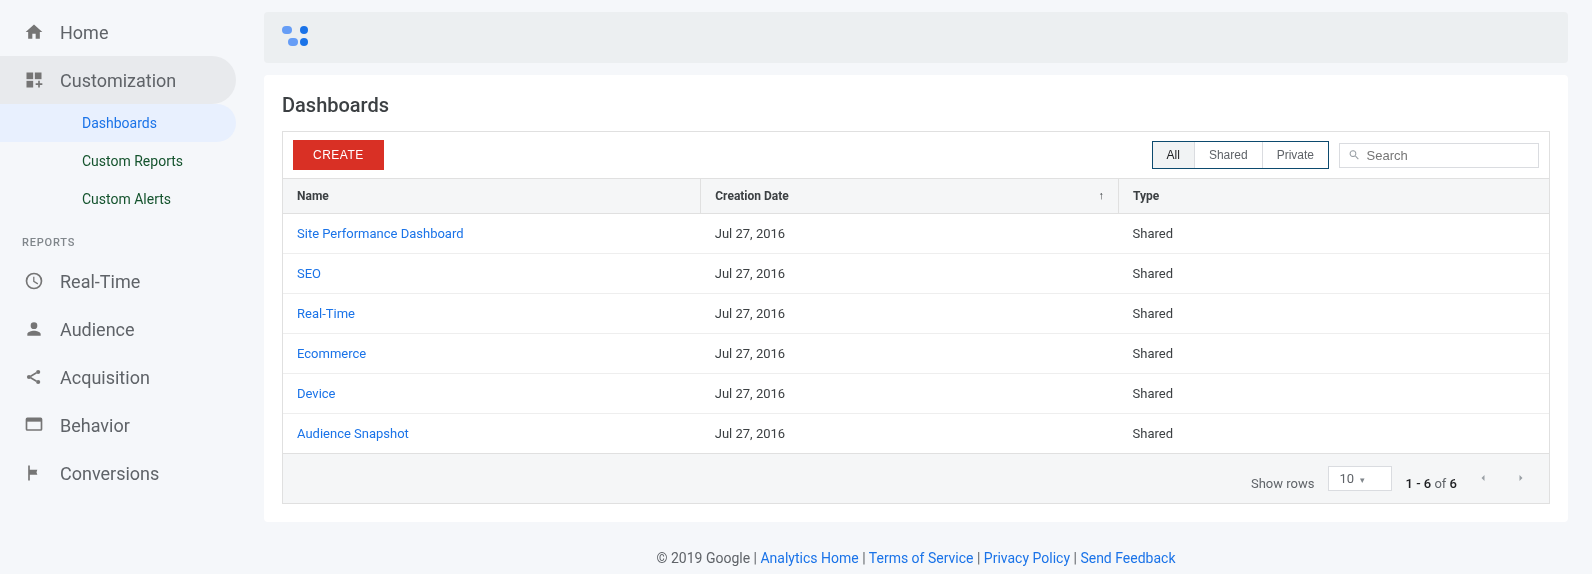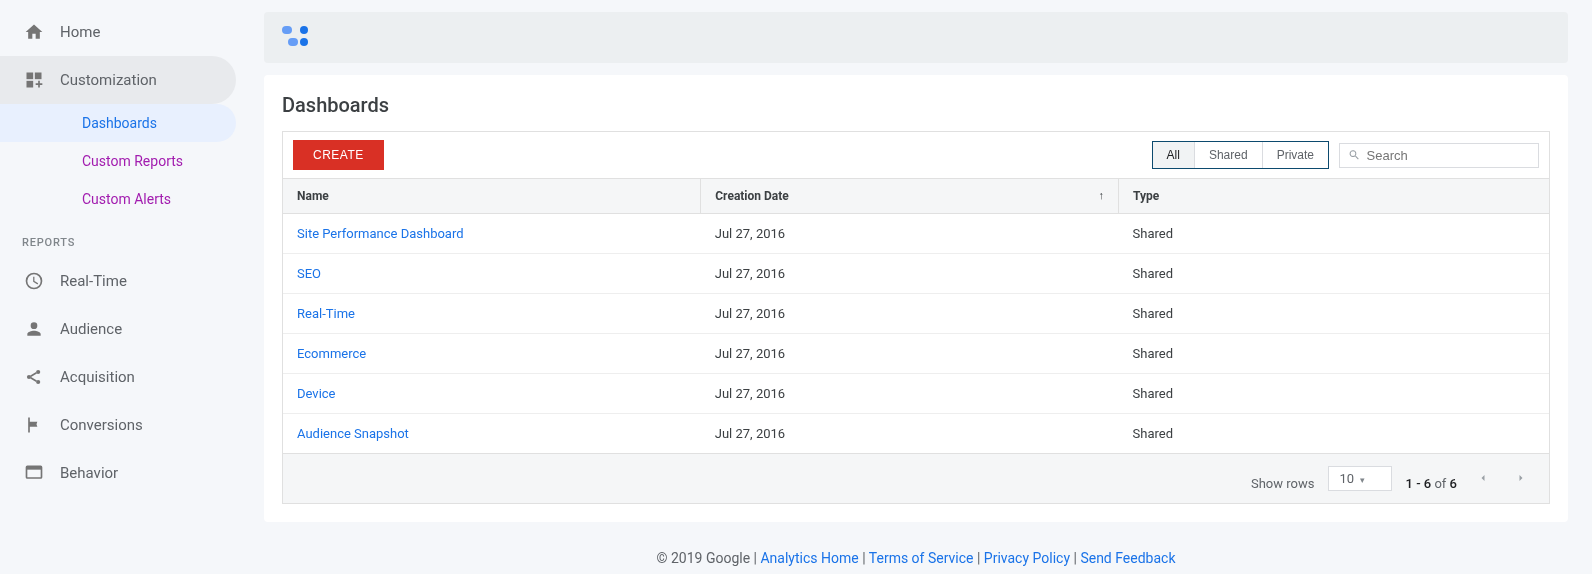--- a/index.html
+++ b/index.html
@@ -1,24 +1,24 @@
 <!DOCTYPE html>
 <html><head>
 <meta charset="utf-8">
 <style>
 * { margin: 0; padding: 0; box-sizing: border-box; }
 body { font-family: Roboto, Arial, sans-serif; background: #f5f7fa; color: #3c4043; font-size: 14px; }
 .app { display: flex; width: 1592px; }
 .sidebar { width: 240px; padding-top: 8px; }
 .nav-item { display: flex; align-items: center; height: 48px; padding-left: 22px; cursor: pointer; color: #5f6368; }
 .nav-item .icon { width: 24px; height: 24px; display: flex; align-items: center; justify-content: center; fill: #757575; }
-.nav-item .label { margin-left: 14px; font-size: 15px; }
+.nav-item .label { margin-left: 14px; font-size: 18px; }
 .nav-item.customization { background: #e8eaed; border-radius: 0 24px 24px 0; margin-right: 4px; }
 .sub-items { padding-left: 0; }
-.sub-item { display: flex; align-items: center; height: 38px; padding-left: 82px; cursor: pointer; color: #a21caf; font-size: 14px; }
+.sub-item { display: flex; align-items: center; height: 38px; padding-left: 82px; cursor: pointer; color: #14532d; font-size: 14px; }
 .sub-item.active { color: #1a73e8; background: #e8f0fe; border-radius: 0 24px 24px 0; margin-right: 4px; }
 .section-header { font-size: 11px; color: #80868b; letter-spacing: 0.8px; padding: 18px 0 8px 22px; font-weight: 500; }
 .main { flex: 1; padding: 12px 24px 24px 24px; }
 .banner { background: #eceff1; border-radius: 4px; padding: 14px 18px; display: flex; align-items: center; gap: 14px; margin-bottom: 12px; }
 .banner .ds-icon { flex: 0 0 auto; }
 .banner-text { font-size: 16px; color: #3c4043; }
 .banner-text a { color: #1a73e8; text-decoration: none; }
 .content { background: #fff; border-radius: 4px; padding: 18px; }
 .page-title { font-size: 20px; font-weight: 500; margin-bottom: 14px; }
 .table-wrap { border: 1px solid #e0e0e0; }
@@ -101,33 +101,33 @@
             <circle cx="17" cy="6" r="2.5"></circle>
             <circle cx="17" cy="18" r="2.5"></circle>
             <path d="M8 11l7-4M8 13l7 4" stroke="#757575" stroke-width="2"></path>
           </svg>
       </span>
       <span class="label">Acquisition</span>
     </div>
     <div class="nav-item">
       <span class="icon">
         <svg width="20" height="20" viewBox="0 0 24 24">
-            <path d="M5 3v18h2v-7h9l-1-3 1-3H7V3z"></path>
-          </svg>
-      </span>
-      <span class="label">Conversions</span>
-    </div>
-    <div class="nav-item">
-      <span class="icon">
-        <svg width="20" height="20" viewBox="0 0 24 24">
             <rect x="3" y="4" width="18" height="14" rx="1" fill="none" stroke="#757575" stroke-width="2"></rect>
             <rect x="3" y="4" width="18" height="4" fill="#757575"></rect>
           </svg>
       </span>
       <span class="label">Behavior</span>
+    </div>
+    <div class="nav-item">
+      <span class="icon">
+        <svg width="20" height="20" viewBox="0 0 24 24">
+            <path d="M5 3v18h2v-7h9l-1-3 1-3H7V3z"></path>
+          </svg>
+      </span>
+      <span class="label">Conversions</span>
     </div>
   </aside>
 
   <main class="main">
     <div class="banner">
       <span class="ds-icon">
         <svg width="26" height="20" viewBox="0 0 26 20">
             <rect x="0" y="0" width="10" height="8" rx="4" fill="#669df6"></rect>
             <circle cx="22" cy="4" r="4" fill="#1a73e8"></circle>
             <rect x="6" y="12" width="10" height="8" rx="4" fill="#669df6"></rect>

